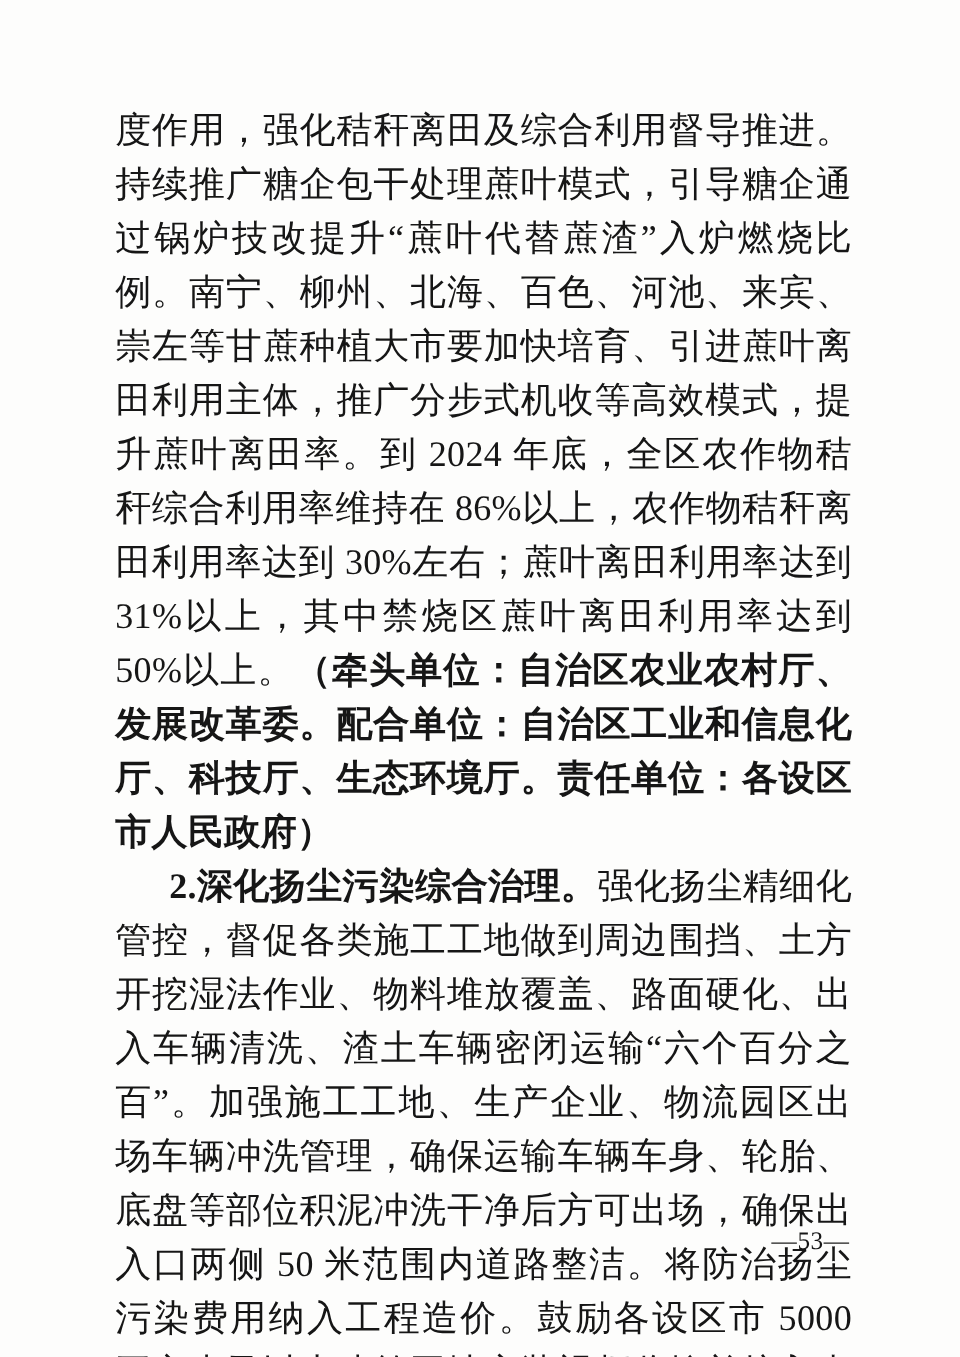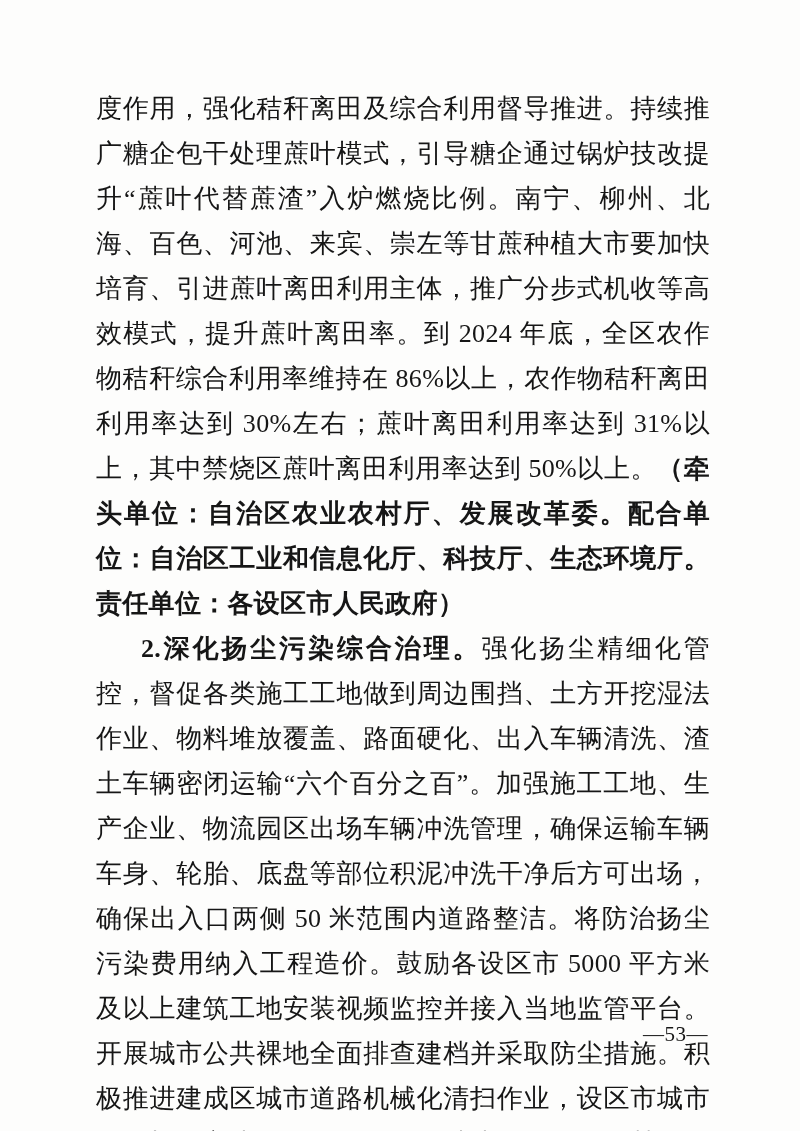--- a/index.html
+++ b/index.html
@@ -22,21 +22,21 @@
     background: #fdfdfc;
   }
   .content {
     position: absolute;
     left: 96px;
     top: 86px;
     width: 614px;
   }
   p.para {
     margin: 0;
-    font-size: 26px;
+    font-size: 30px;
     line-height: 45px;
     text-align: justify;
     text-justify: inter-ideograph;
     letter-spacing: 0.3px;
     color: #161616;
   }
   p.para.indent {
     text-indent: 45px;
   }
   p.para + p.para {

